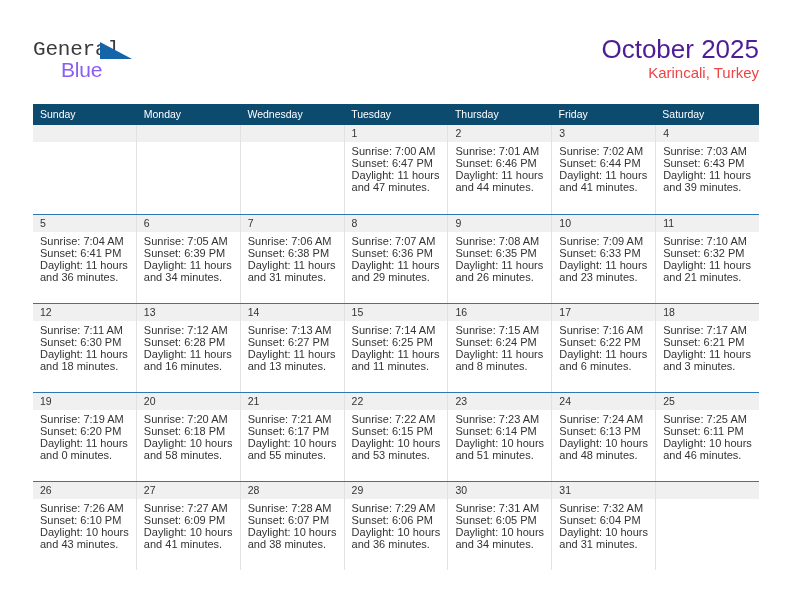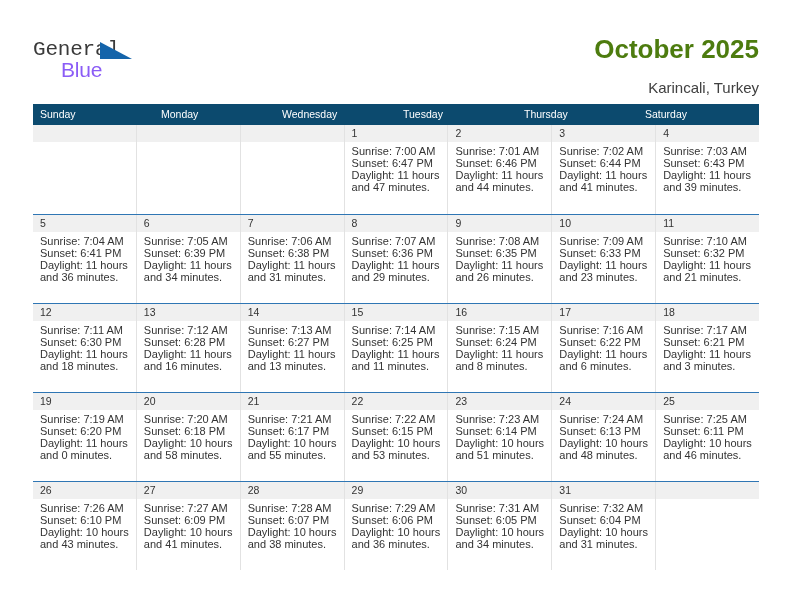--- a/index.html
+++ b/index.html
@@ -63,29 +63,28 @@
   }
 
   .title-block {
     position: absolute;
     right: 33px;
     top: 34px;
     text-align: right;
   }
   .cal-title {
     font-size: 26px;
-    color: #4d7c0f;
+    color: #4c1d95;
     line-height: 30px;
     white-space: nowrap;
-    font-weight: bold;
   }
   .cal-subtitle {
-    margin-top: 15px;
+    margin-top: 0;
     font-size: 15px;
-    color: #404040;
+    color: #ef4444;
     line-height: 18px;
     white-space: nowrap;
   }
 
   
   .calendar {
     position: absolute;
     left: 33px;
     top: 104px;
     width: 726px;
@@ -172,20 +171,21 @@
 
   </div>
 
   <div class="calendar">
     <div class="dow-row">
         <div class="dow">Sunday</div>
         <div class="dow">Monday</div>
         <div class="dow">Wednesday</div>
         <div class="dow">Tuesday</div>
         <div class="dow">Thursday</div>
+        <div class="dow">Friday</div>
         <div class="dow">Saturday</div>
       </div>
     <div id="weeks-container">
         <div class="week">
           <div class="cell empty">
             <div class="datenum"></div>
           </div>
           <div class="cell empty">
             <div class="datenum"></div>
           </div>

